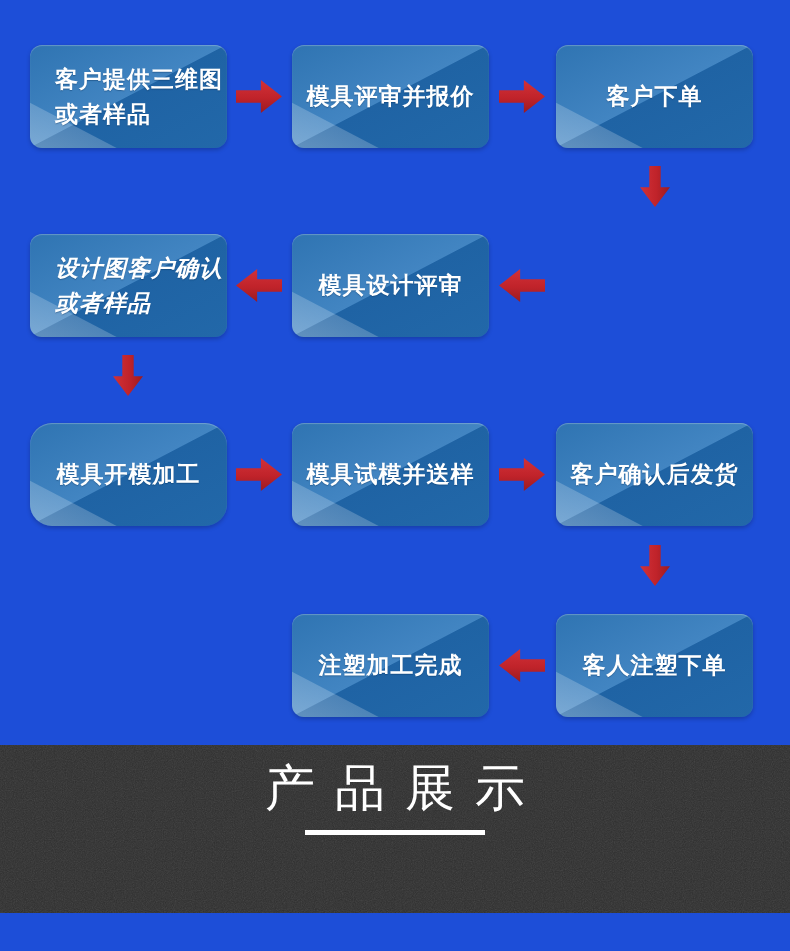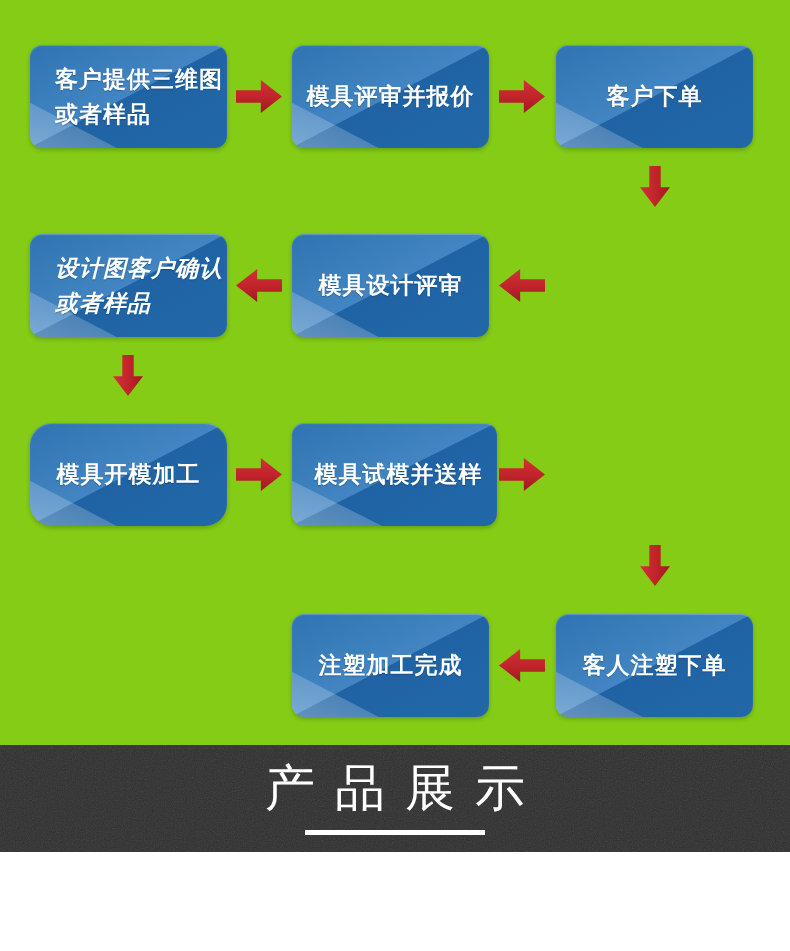--- a/index.html
+++ b/index.html
@@ -1,17 +1,17 @@
 <!DOCTYPE html>
 <html><head>
 <meta charset="utf-8">
 <style>
   html,body{margin:0;padding:0;background:#ffffff;}
   .stage{
-    position:relative;width:790px;height:852px;background:#84cc16;overflow:hidden;
+    position:relative;width:790px;height:951px;background:#1d4ed8;overflow:hidden;
     font-family:"Liberation Sans","DejaVu Sans",sans-serif;
   }
   
   .node{
     position:absolute;width:197px;height:103px;border-radius:12px;overflow:hidden;
     background:linear-gradient(to bottom right,
       #2f74b2 0%, #4285c2 49.5%, #1f63a4 50%, #2268a9 100%);
     box-shadow:0 2px 4px rgba(0,0,0,0.22), inset 0 1px 1px rgba(255,255,255,0.25);
     display:flex;align-items:center;justify-content:center;
   }
@@ -24,21 +24,21 @@
   .node-label{
     position:relative;z-index:2;color:#ffffff;font-weight:700;font-size:23px;
     letter-spacing:1px;line-height:1.5;white-space:pre-line;text-align:center;
     text-shadow:0 1px 1px rgba(0,40,80,0.35);
   }
   .node.align-left{justify-content:flex-start;}
   .node.align-left .node-label{text-align:left;padding-left:25px;}
   
   .n1{left:30px;top:45px;}   .n2{left:292px;top:45px;}  .n3{left:556px;top:45px;}
   .n4{left:30px;top:234px;font-style:italic;}  .n5{left:292px;top:234px;} .n6{left:556px;top:234px;}
-  .n7{left:30px;top:423px;border-radius:22px;}  .n8{left:292px;top:423px;padding-left:8px;} .n9{left:556px;top:423px;}
+  .n7{left:30px;top:423px;border-radius:22px;}  .n8{left:292px;top:423px;} .n9{left:556px;top:423px;}
   .n10{left:292px;top:614px;} .n11{left:556px;top:614px;}
   
   .arrow{position:absolute;}
   .arrow.right{
     width:46px;height:33px;
     background:linear-gradient(180deg,#d23138 0%,#c0232a 55%,#9a1b21 100%);
     clip-path:polygon(0 31%, 54% 31%, 54% 0, 100% 50%, 54% 100%, 54% 69%, 0 69%);
   }
   .arrow.left{
     width:46px;height:33px;
@@ -92,20 +92,23 @@
   </div>
   <div class="node n5">
     <span class="node-label">模具设计评审</span>
   </div>
   <div class="node n7">
     <span class="node-label">模具开模加工</span>
   </div>
   <div class="node n8">
     <span class="node-label">模具试模并送样</span>
   </div>
+  <div class="node n9">
+    <span class="node-label">客户确认后发货</span>
+  </div>
   <div class="node n10">
     <span class="node-label">注塑加工完成</span>
   </div>
   <div class="node n11">
     <span class="node-label">客人注塑下单</span>
   </div>
 
   <div class="arrow right a1"></div>
   <div class="arrow right a2"></div>
   <div class="arrow down a3"></div>

